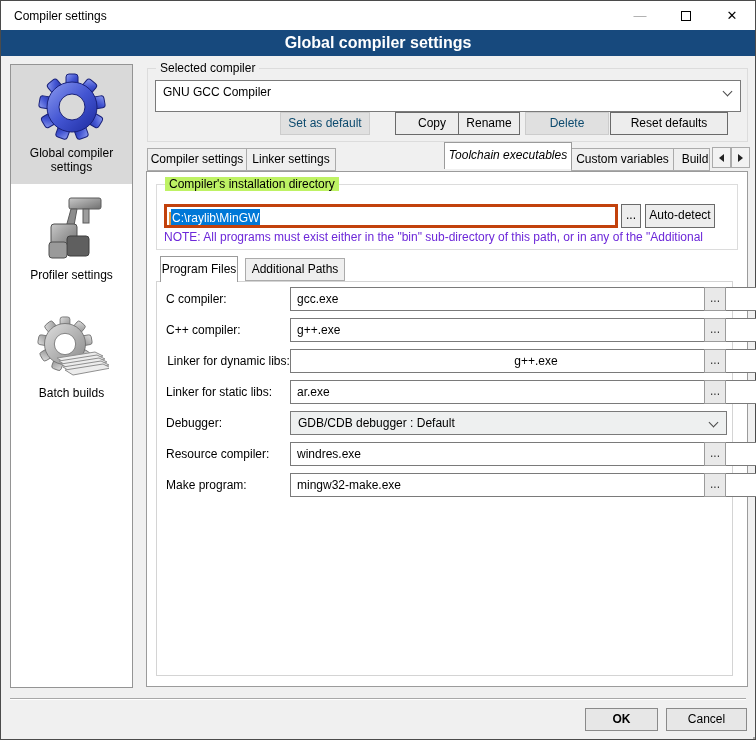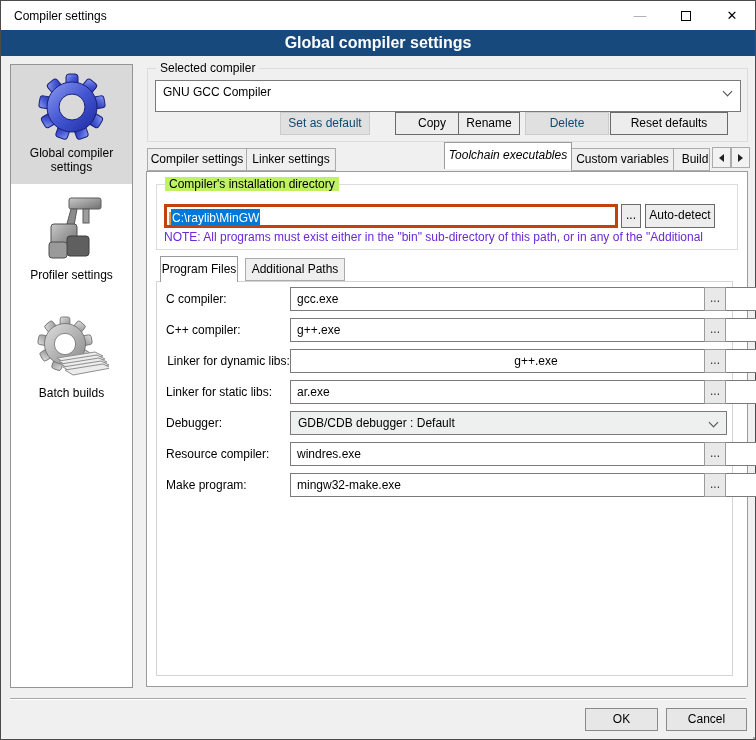--- a/index.html
+++ b/index.html
@@ -83,21 +83,21 @@
   .f-label { position:absolute; left:166px; width:125px; height:24px; line-height:24px; z-index:4; }
   .f-input { position:absolute; left:290px; width:486px; height:24px; border:1px solid #7a7a7a; background:#fff;
              font-family:"Liberation Sans", sans-serif; font-size:12px; padding-left:6px; z-index:4; }
   .f-browse { position:absolute; left:704px; width:22px; height:24px; z-index:4; background:#e9e9e9; border:1px solid #9b9b9b; text-align:center; line-height:20px; color:#333; cursor:default; }
   .f-combo { left:290px; width:437px; height:24px; background:#eef0f0; z-index:4; }
   .r0 { top:287px; } .r1 { top:318px; } .r2 { top:349px;text-align:center; } .r3 { top:380px; }
   .r4 { top:411px; } .r5 { top:442px; } .r6 { top:473px; }
 
   
   .footer-line { position:absolute; left:10px; top:698px; width:736px; height:2px; border-top:1px solid #a8a8a8; border-bottom:1px solid #ffffff; }
-  .btn-ok { left:585px; top:708px; width:73px; background:#e7e7e7; border-color:#8a8a8a; }
+  .btn-ok { left:585px; top:708px; width:73px; background:#e7e7e7; border-color:#8a8a8a;font-weight:bold; }
   .btn-cancel { left:666px; top:708px; width:81px; background:#e7e7e7; border-color:#8a8a8a; }
   .grip { position:absolute; right:5px; bottom:5px; width:2px; height:2px; background:transparent;
           box-shadow: 8px 0 #a6a6a6, 4px 4px #a6a6a6, 8px 4px #a6a6a6, 0 8px #a6a6a6, 4px 8px #a6a6a6, 8px 8px #a6a6a6; }
 </style>
 </head>
 <body>
 
 <div class="window">
 
   <div class="titlebar">

